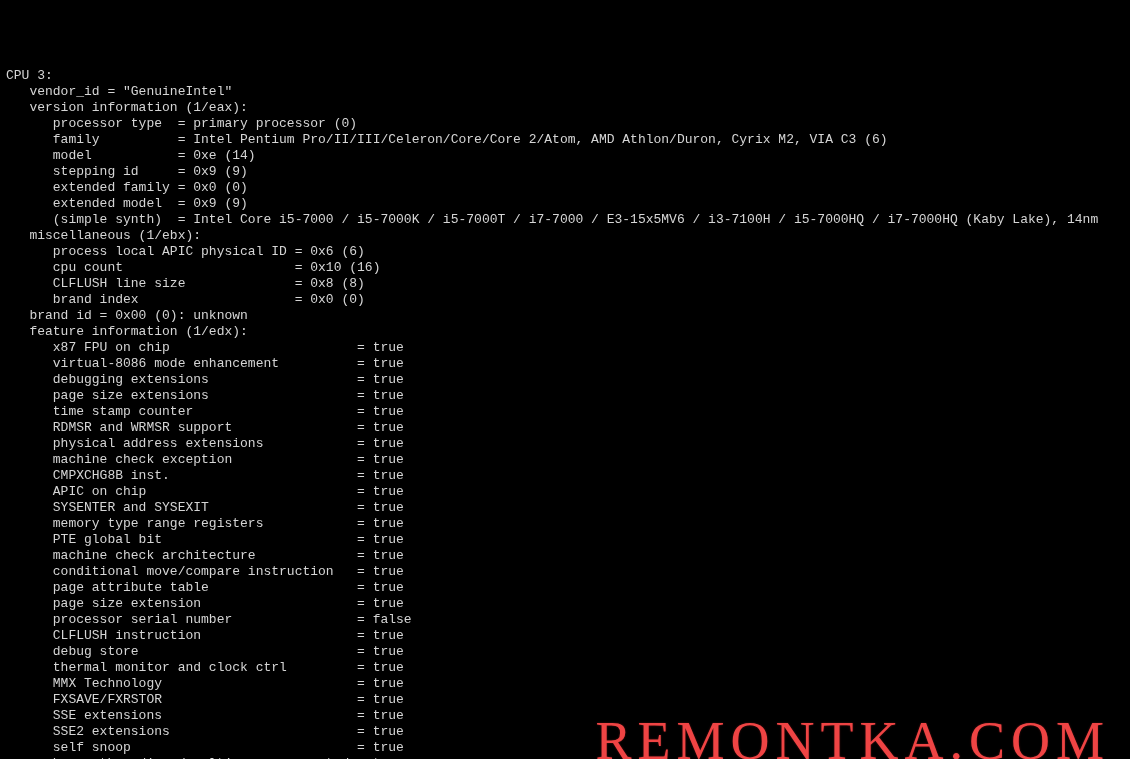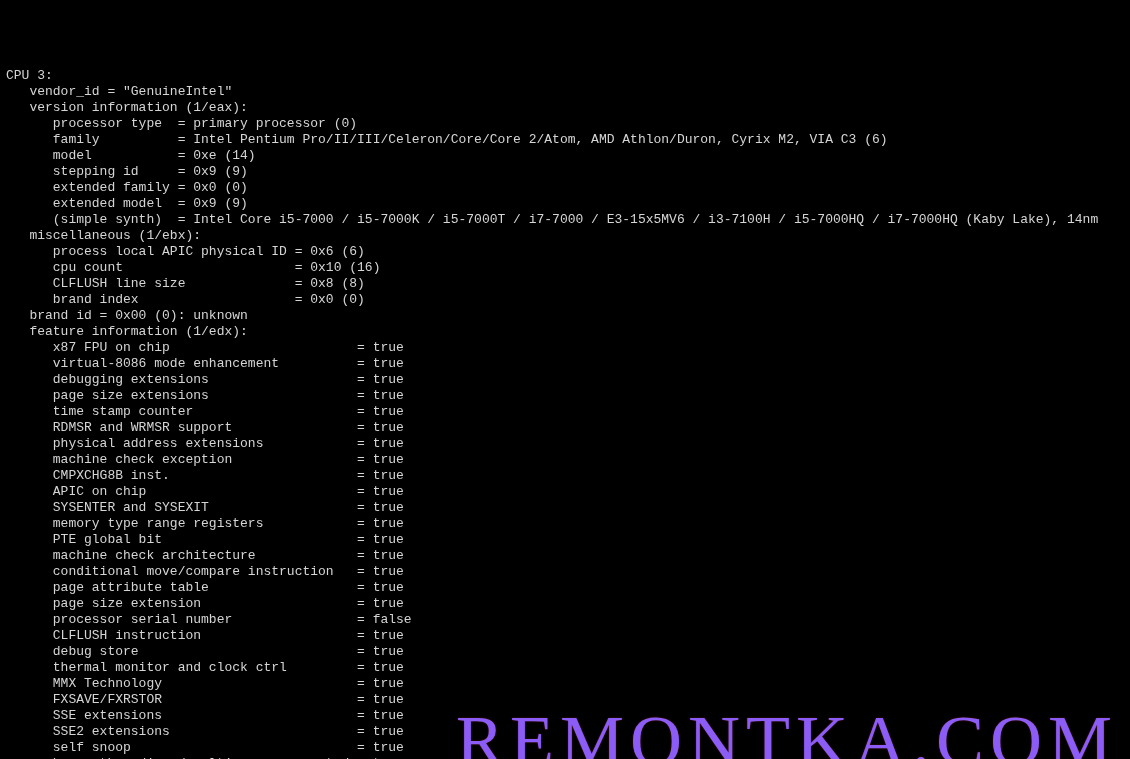--- a/index.html
+++ b/index.html
@@ -13,26 +13,26 @@
     white-space:pre;
     overflow:hidden;
     width:1130px;
     height:759px;
     box-sizing:border-box;
     position:relative;
   }
   .l { display:block;font-family:Liberation Mono, monospace; }
   .watermark{
     position:absolute;
-    right:12px;
+    right:20px;
     bottom:10px;
     font-family:"Times New Roman",serif;
-    font-size:72px;
+    font-size:54px;
     letter-spacing:6px;
-    color:#8b5cf6;
+    color:#ef4444;
     text-shadow:0 0 2px #5a1515,0 0 1px #000;
     font-weight:400;
     pointer-events:none;
     user-select:none;
   }
 </style>
 </head>
 <body>
 
 

